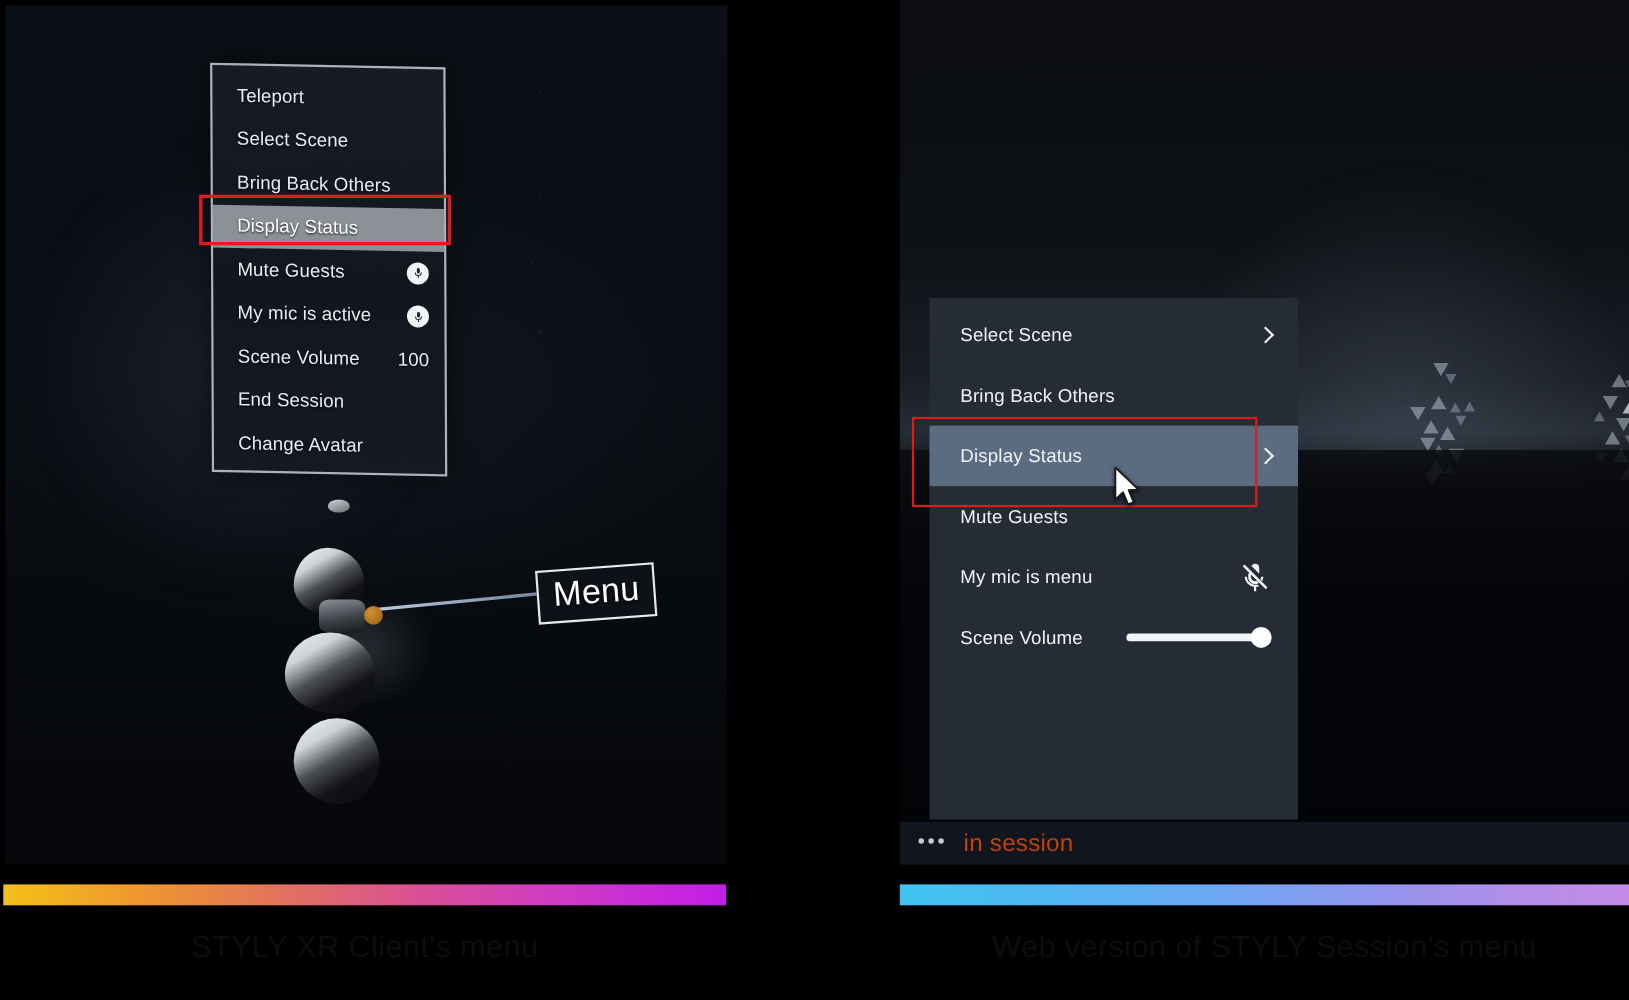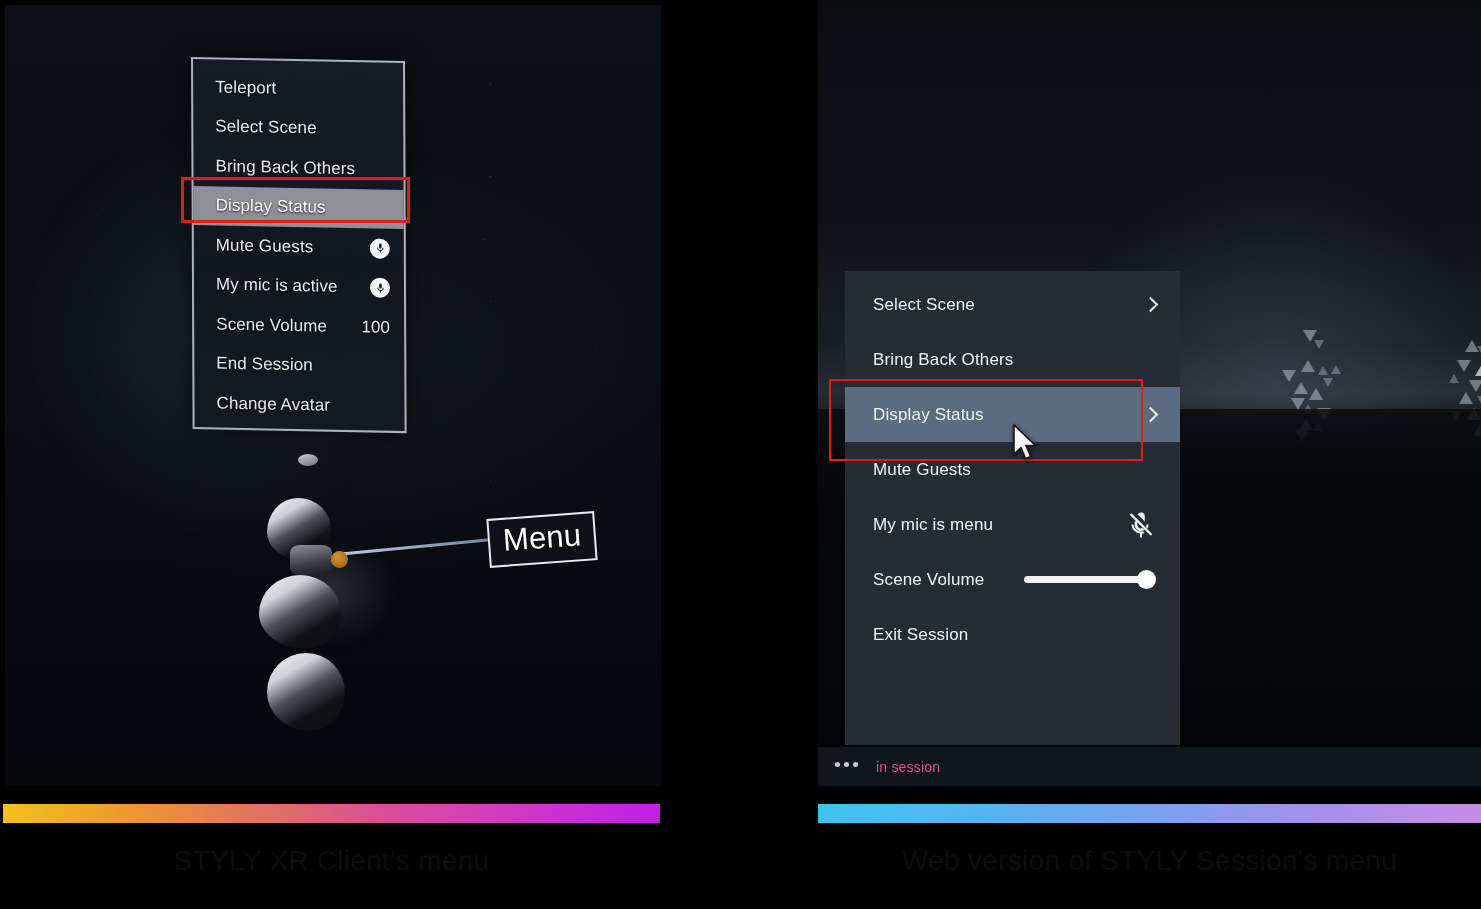--- a/index.html
+++ b/index.html
@@ -302,22 +302,22 @@
   }
   .status-dots {
     display: flex; gap: 4px; align-items: center;
     padding-bottom: 5px;
   }
   .status-dots i {
     width: 5px; height: 5px; border-radius: 50%;
     background: #c6ccd6; display: block;
   }
   .status-text {
-    color: #ec4899;
-    font-size: 14px;
+    color: #c2410c;
+    font-size: 22px;
     letter-spacing: 0.2px;
   }
 
   
   .grad-bar { position: absolute; height: 19px; }
   .grad-left {
     left: 3px; top: 804px; width: 657px;
     background: linear-gradient(90deg, #f3c019 0%, #ef9a2c 18%, #e2735c 38%, #d94f97 58%, #cf39c6 78%, #c21ee8 100%);
   }
   .grad-right {
@@ -488,23 +488,20 @@
 
       <div class="web-row">
         <span class="web-label">Scene Volume</span>
         <span class="slider-wrap">
           <span class="slider-track"></span>
           <span class="slider-knob"></span>
         </span>
       </div>
 
 
-      <div class="web-row">
-        <span class="web-label">Exit Session</span>
-      </div>
     </div>
   </div>
 
   <div class="right-redbox"></div>
 
   <svg class="cursor-arrow" viewBox="0 0 26 38">
     <path d="M2 1 L2 30 L9 23.5 L13.6 34.5 L18.6 32.4 L14 21.6 L23 21.2 Z" fill="#ffffff" stroke="#1a1a1a" stroke-width="1.6" stroke-linejoin="round"></path>
   </svg>
 
   <div class="status-bar">

